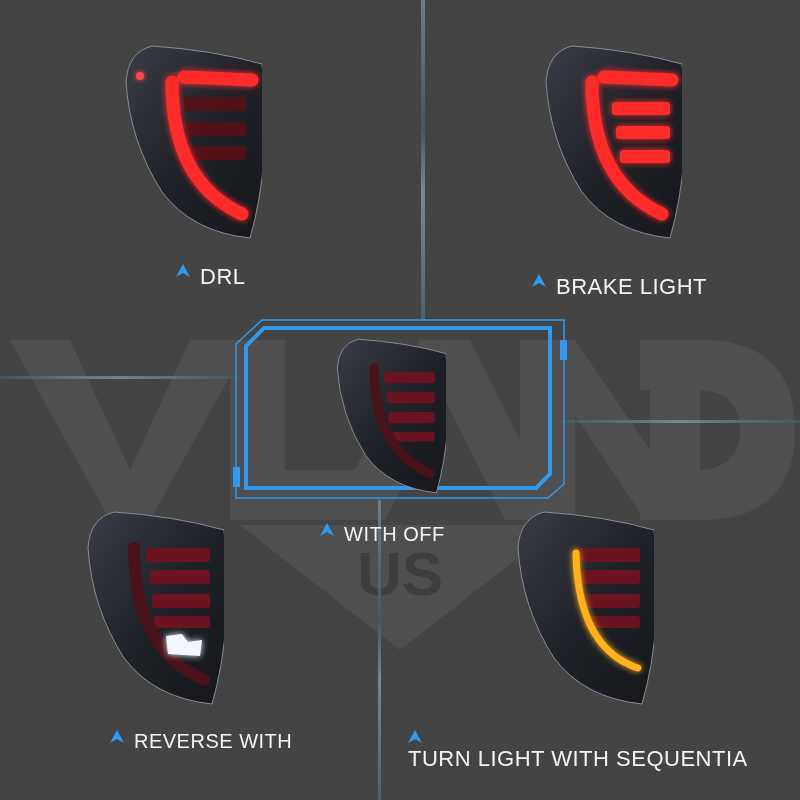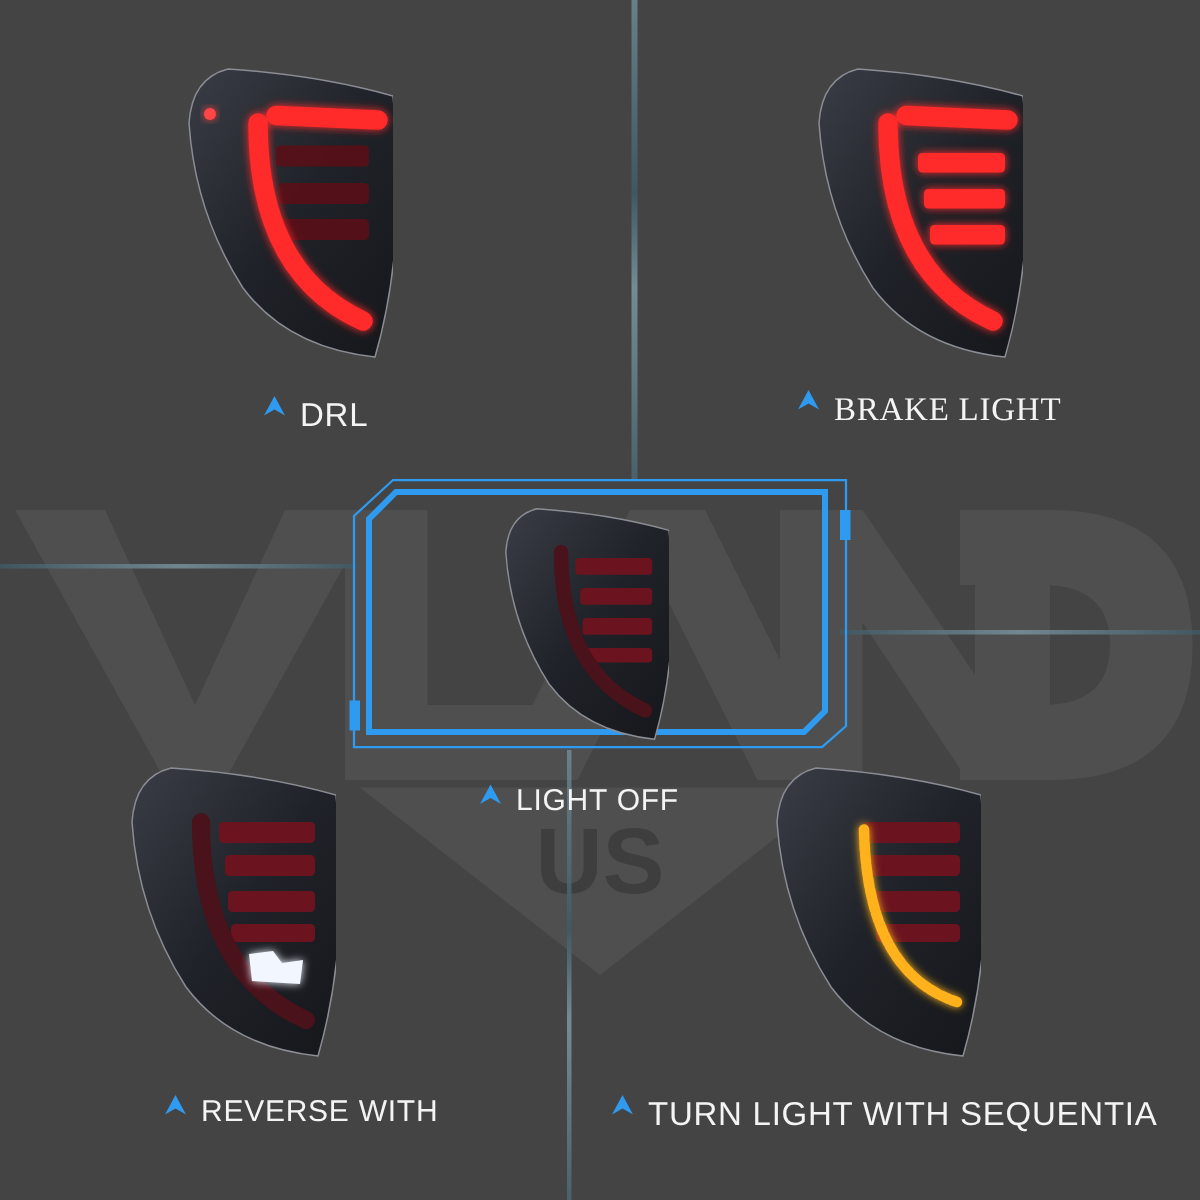--- a/index.html
+++ b/index.html
@@ -121,41 +121,41 @@
     <path d="M62,45 Q64,140 124,160" fill="none" stroke="#ffb21e" stroke-width="7" stroke-linecap="round" stroke-dasharray="6 2" filter="url(#glow)"></path>
   </svg>
 
   <div class="label" style="left:176px;top:264px;">
     <svg class="chev" viewBox="0 0 14 16">
         <polygon points="7,0 14,13 7,9 0,13" fill="#2f9bf0"></polygon>
       </svg>
     <span class="t">DRL</span>
   </div>
 
-  <div class="label" style="left:532px;top:260px;font-family:Liberation Serif, serif;">
+  <div class="label" style="left:532px;top:274px;">
     <svg class="chev" viewBox="0 0 14 16">
         <polygon points="7,0 14,13 7,9 0,13" fill="#2f9bf0"></polygon>
       </svg>
     <span class="t">BRAKE LIGHT</span>
   </div>
 
   <div class="label" style="left:320px;top:523px;font-size:20px;font-weight:bold;">
     <svg class="chev" viewBox="0 0 14 16">
         <polygon points="7,0 14,13 7,9 0,13" fill="#2f9bf0"></polygon>
       </svg>
-    <span class="t">LIGHT OFF</span>
+    <span class="t">WITH OFF</span>
   </div>
 
   <div class="label" style="left:110px;top:730px;font-size:20px;">
     <svg class="chev" viewBox="0 0 14 16">
         <polygon points="7,0 14,13 7,9 0,13" fill="#2f9bf0"></polygon>
       </svg>
     <span class="t">REVERSE WITH</span>
   </div>
 
-  <div class="label" style="left:408px;top:730px;">
+  <div class="label" style="left:408px;top:730px;flex-direction:column;">
     <svg class="chev" viewBox="0 0 14 16">
         <polygon points="7,0 14,13 7,9 0,13" fill="#2f9bf0"></polygon>
       </svg>
     <span class="t">TURN LIGHT WITH SEQUENTIA</span>
   </div>
 
 </div>
 
 </body></html>

